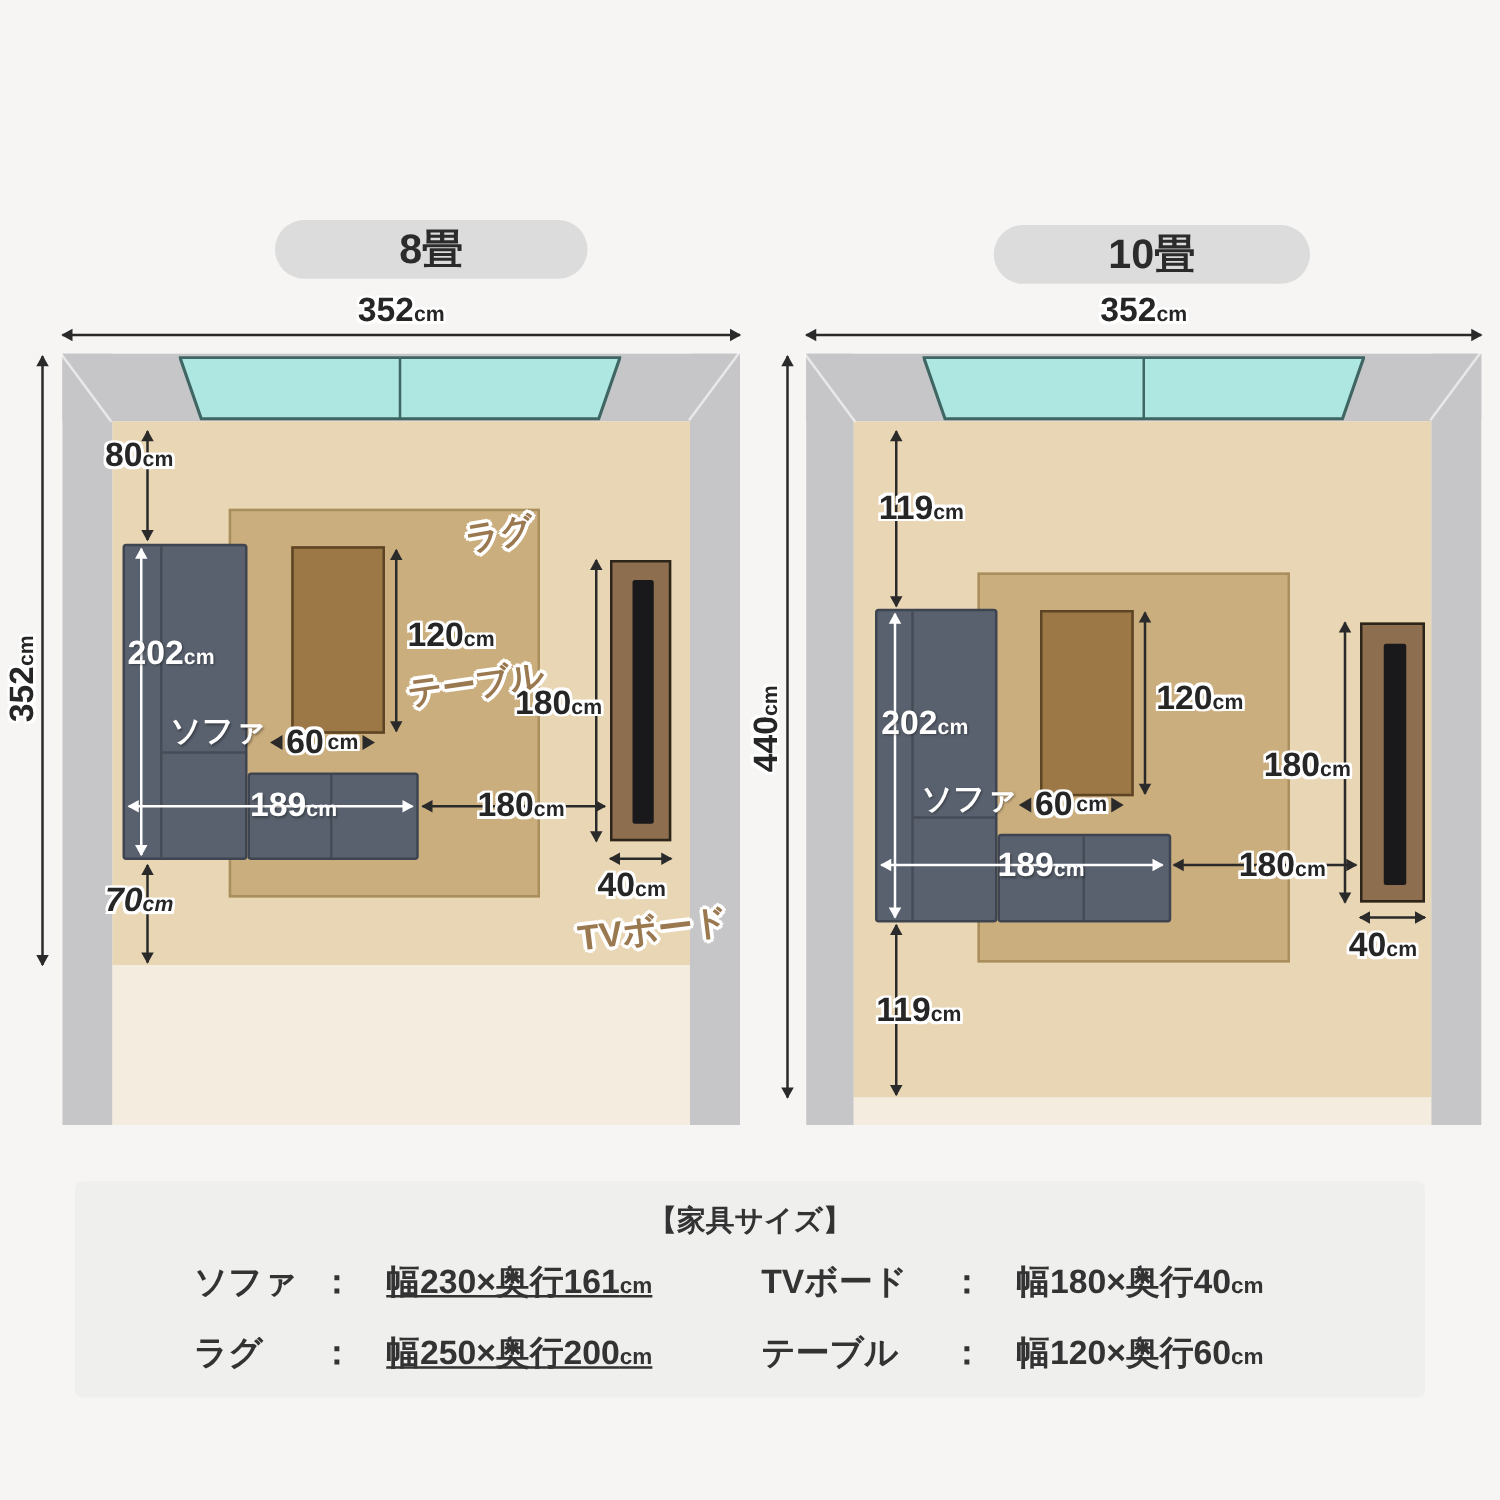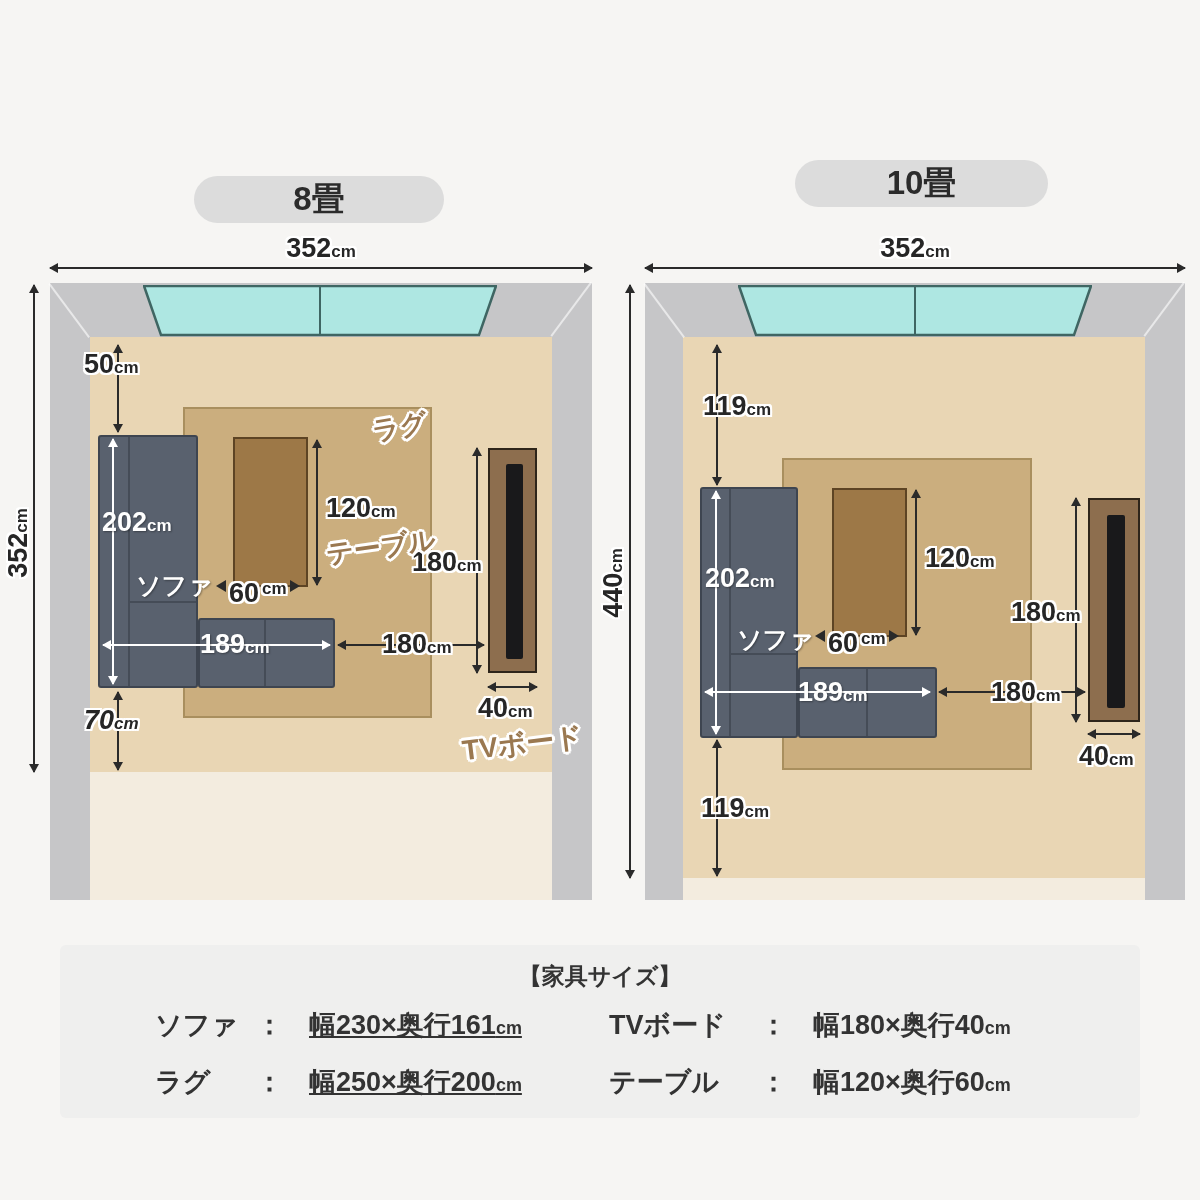--- a/index.html
+++ b/index.html
@@ -43,21 +43,21 @@
   .av.w::before{border-bottom-color:#fff;} .av.w::after{border-top-color:#fff;}
   .ah.w::before{border-right-color:#fff;} .ah.w::after{border-left-color:#fff;}
   
   .dim{position:absolute;font-weight:bold;font-size:27px;line-height:1;color:var(--dim-text);white-space:nowrap;
        text-shadow:-2px -2px 0 #fff,0 -2px 0 #fff,2px -2px 0 #fff,-2px 0 0 #fff,
                    2px 0 0 #fff,-2px 2px 0 #fff,0 2px 0 #fff,2px 2px 0 #fff;}
   .dim .u{font-size:17px;}
   .dim.w{color:#fff;text-shadow:1px 1px 2px rgba(0,0,0,.35);}
   .dim.rot{transform:translate(-50%,-50%) rotate(-90deg);}
   .dim.ctr{left:50%;transform:translateX(-50%);}
-  .flank{display:flex;align-items:flex-start;gap:3px;}
+  .flank{display:flex;align-items:center;gap:3px;}
   .tri{width:0;height:0;border:6px solid transparent;display:inline-block;}
   .tri.tl{border-right:10px solid #2a2a2a;border-left:none;}
   .tri.tr{border-left:10px solid #2a2a2a;border-right:none;}
   .flabel{position:absolute;font-weight:bold;font-size:27px;color:var(--label-brown);white-space:nowrap;
        text-shadow:-3px 0 0 #fff,3px 0 0 #fff,0 -3px 0 #fff,0 3px 0 #fff,
                    -2px -2px 0 #fff,2px -2px 0 #fff,-2px 2px 0 #fff,2px 2px 0 #fff;}
   
   .panel{position:absolute;left:60px;top:945px;width:1080px;height:173px;background:var(--panel-bg);border-radius:6px;}
   .panel-heading{position:absolute;top:16px;width:100%;text-align:center;font-size:23px;font-weight:bold;color:#333;}
   .fs-rows{position:absolute;top:62px;width:100%;}
@@ -68,22 +68,22 @@
   .fs-v2{width:232px;margin-left:26px;}
   .fs-row .u{font-size:18px;}
   .note{position:absolute;top:1140px;left:0;width:100%;text-align:center;font-size:21px;color:#3a3a3a;}
 </style>
 </head>
 <body>
 
 <div class="page">
 
 
-  <div class="badge" style="left:194px;top:176px;width:250px;">8畳</div>
-  <div class="badge" style="left:795px;top:160px;width:253px;">10畳</div>
+  <div class="badge" style="left:220px;top:176px;width:250px;">8畳</div>
+  <div class="badge" style="left:795px;top:180px;width:253px;">10畳</div>
 
   <div class="room" style="left:50px;top:283px;width:542px;">
     <div class="wall" style="left:0;top:0;width:542px;height:54px;"></div>
     <div class="wall" style="left:0;top:0;width:40px;height:617px;"></div>
     <div class="wall" style="left:502px;top:0;width:40px;height:617px;"></div>
     <div class="floor" style="left:40px;top:54px;width:462px;height:435px;"></div>
     <div class="floor-light" style="left:40px;top:489px;width:462px;height:128px;"></div>
     <div class="bevel" style="left:0;top:0;transform:rotate(53.4deg);"></div>
     <div class="bevel" style="left:542px;top:0;transform:rotate(126.6deg);"></div>
     <svg class="window" style="left:93px;top:2px;" width="354" height="52" viewBox="0 0 354 52">
@@ -101,21 +101,21 @@
     <div class="tvboard" style="left:438px;top:165px;width:49px;height:225px;">
       <div class="tvscreen" style="left:16px;top:14px;width:17px;height:195px;"></div>
     </div>
 
     <div class="ah" style="left:0;top:-16px;width:542px;"></div>
     <div class="dim ctr" style="top:-48px;"><span>352</span><span class="u">cm</span></div>
     <div class="av" style="left:-17px;top:2px;height:487px;"></div>
     <div class="dim rot" style="left:-32px;top:260px;"><span>352</span><span class="u">cm</span></div>
 
     <div class="av" style="left:67px;top:62px;height:87px;"></div>
-    <div class="dim" style="left:34px;top:68px;"><span>50</span><span class="u">cm</span></div>
+    <div class="dim" style="left:34px;top:68px;"><span>80</span><span class="u">cm</span></div>
 
     <div class="av w" style="left:62px;top:156px;height:245px;"></div>
     <div class="dim w" style="left:52px;top:226px;"><span>202</span><span class="u">cm</span></div>
     <div class="dim w" style="left:86px;top:290px;font-size:25px;">ソファ</div>
     <div class="ah w" style="left:53px;top:361px;width:227px;"></div>
     <div class="dim w" style="left:150px;top:348px;"><span>189</span><span class="u">cm</span></div>
 
     <div class="ah" style="left:288px;top:361px;width:146px;"></div>
     <div class="dim" style="left:332px;top:348px;"><span>180</span><span class="u">cm</span></div>
 

